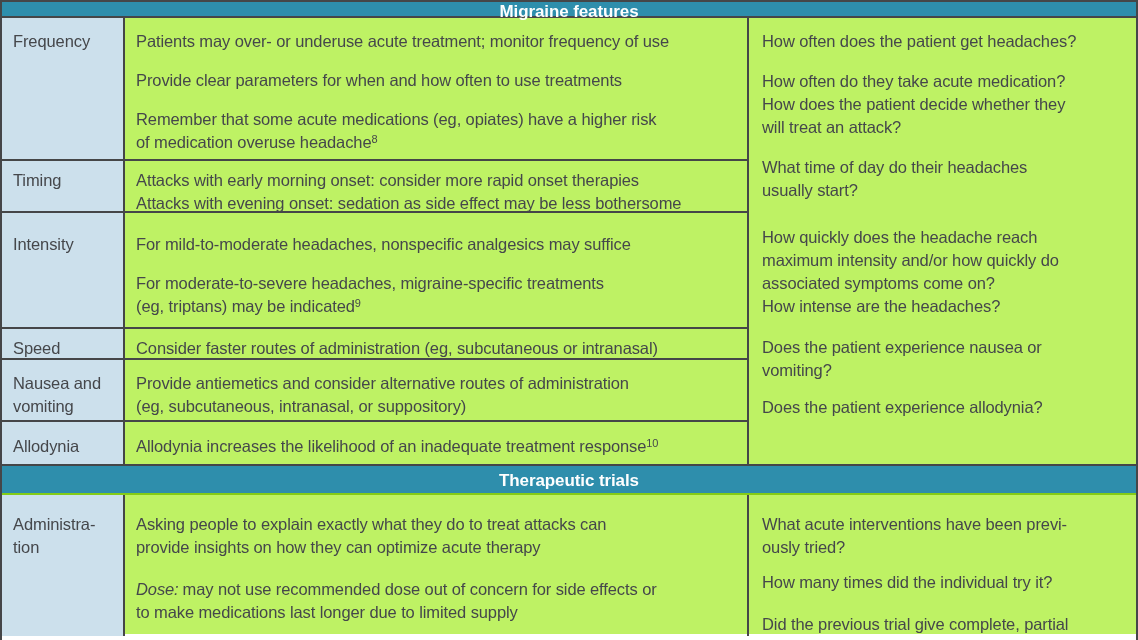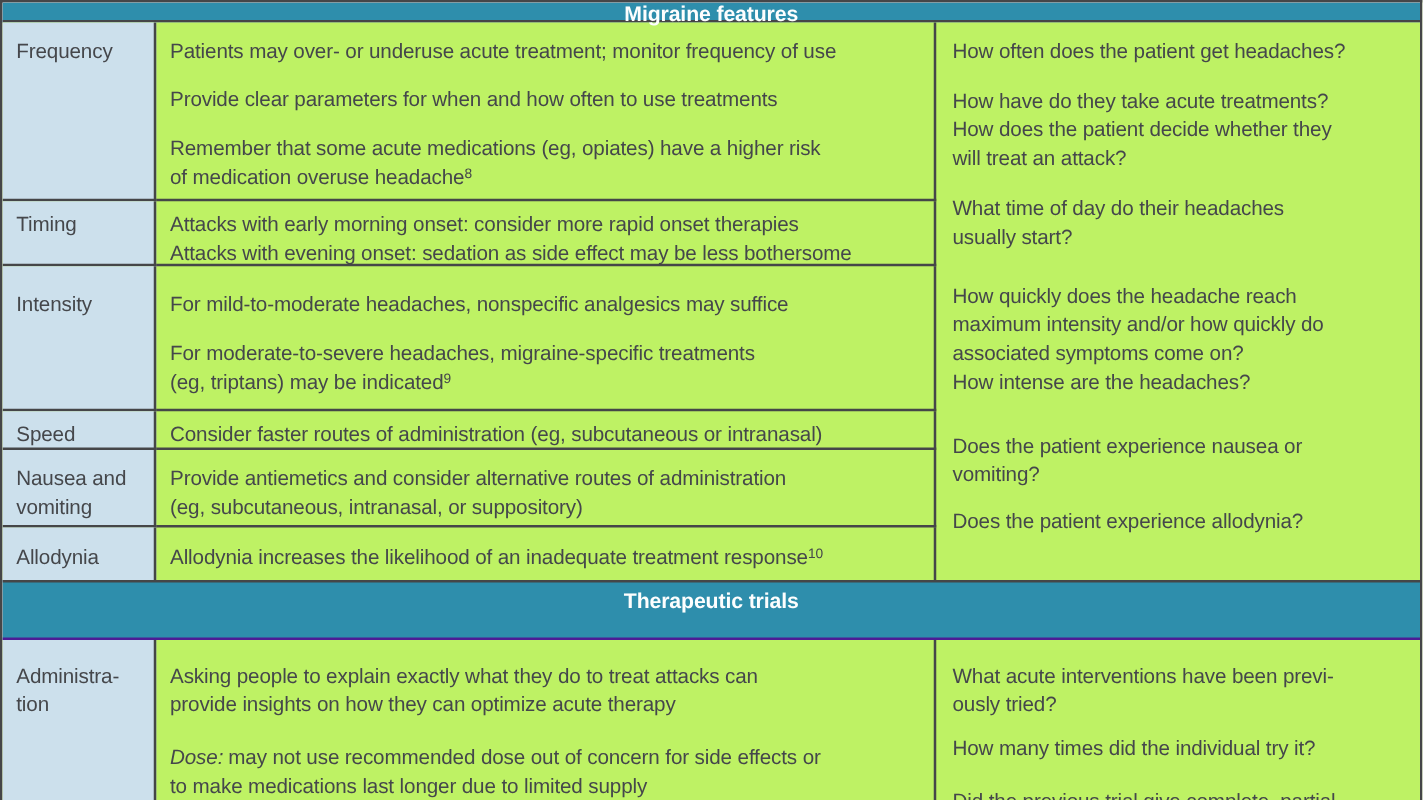--- a/index.html
+++ b/index.html
@@ -20,21 +20,21 @@
     overflow: hidden;
   }
   .hdr {
     background: #2E8EAC;
     color: #FDFEFE;
     font-weight: bold;
     font-size: 17px;
     text-align: center;
   }
   .hdr1 { height: 16px; line-height: 19px; border-bottom: 2px solid #454648; }
-  .hdr2 { height: 48px; line-height: 30px; border-top: 2px solid #454648; border-bottom: 2px solid #4c1d95; }
+  .hdr2 { height: 31px; line-height: 30px; border-top: 2px solid #454648; border-bottom: 2px solid #84cc16; }
   .grid {
     display: grid;
     grid-template-columns: 123px 624px 1fr;
     background: #bef264;
   }
   .g1 { grid-template-rows: 143px 52px 116px 31px 62px 42px; }
   .g2 { grid-template-rows: 1fr; height: 139px; }
   .cell { padding-left: 11px; padding-right: 8px; }
   .lbl {
     grid-column: 1;
@@ -61,21 +61,21 @@
   .pt20 { padding-top: 20px; }
   p { white-space: pre-line; }
   .mid p + p { margin-top: 16px; }
   .g2 .mid p + p { margin-top: 19px; }
   
   .g1 .rgt p:nth-child(2) { margin-top: 17px; }
   .g1 .rgt p:nth-child(3) { }
   .g1 .rgt p:nth-child(4) { margin-top: 17px; }
   .g1 .rgt p:nth-child(5) { margin-top: 24px; }
   .g1 .rgt p:nth-child(6) { }
-  .g1 .rgt p:nth-child(7) { margin-top: 28px; }
+  .g1 .rgt p:nth-child(7) { margin-top: 18px; }
   .g1 .rgt p:nth-child(8) { margin-top: 14px; }
   .g2 .rgt p:nth-child(2) { margin-top: 12px; }
   .g2 .rgt p:nth-child(3) { margin-top: 19px; }
   sup {
     font-size: 11px;
     line-height: 0;
     vertical-align: baseline;
     position: relative;
     top: -5px;
   }
@@ -136,21 +136,21 @@
 
     <div class="cell lbl pt13">
       <p>Allodynia</p>
     </div>
     <div class="cell mid pt13">
       <p><span>Allodynia increases the likelihood of an inadequate treatment response</span><sup>10</sup></p>
     </div>
 
     <div class="cell rgt pt12">
       <p>How often does the patient get headaches?</p>
-      <p>How have do they take acute treatments?</p>
+      <p>How often do they take acute medication?</p>
       <p>How does the patient decide whether they
 will treat an attack?</p>
       <p>What time of day do their headaches
 usually start?</p>
       <p>How quickly does the headache reach
 maximum intensity and/or how quickly do
 associated symptoms come on?</p>
       <p>How intense are the headaches?</p>
       <p>Does the patient experience nausea or
 vomiting?</p>

